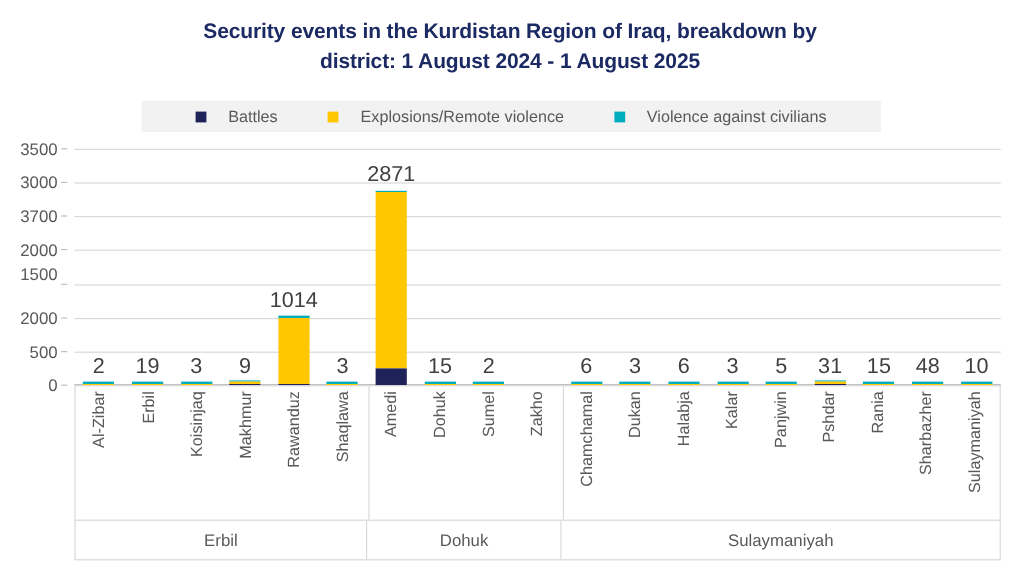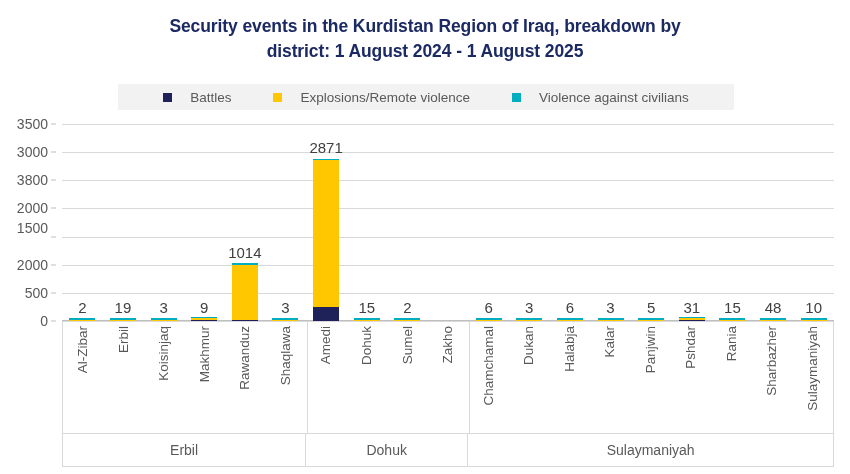--- a/index.html
+++ b/index.html
@@ -92,21 +92,21 @@
   .bar-stack {
     position: absolute; bottom: 0; left: 50%;
     transform: translateX(-50%);
     width: 26px;
     display: flex; flex-direction: column-reverse;
   }
   .seg { width: 100%; }
   .bar-value {
     position: absolute; left: 50%;
     transform: translateX(-50%);
-    font-size: 15px; color: #404040;
+    font-size: 18px; color: #404040;
     white-space: nowrap;
   }
 
   
   #cat-band {
     position: absolute;
     left: 62px; top: 321px;
     width: 772px; height: 112px;
     border: 1px solid #d9d9d9;
     border-bottom: none;
@@ -178,21 +178,21 @@
       <div class="y-tick-label" style="top: 197px;">0</div>
       <div class="y-tick-mark" style="top: 197px;"></div>
       <div class="y-tick-label" style="top: 168.857px;">500</div>
       <div class="y-tick-mark" style="top: 168.857px;"></div>
       <div class="y-tick-label" style="top: 140.714px;">2000</div>
       <div class="y-tick-mark" style="top: 140.714px;"></div>
       <div class="y-tick-label" style="top: 104px;">1500</div>
       <div class="y-tick-mark" style="top: 112.571px;"></div>
       <div class="y-tick-label" style="top: 84.4286px;">2000</div>
       <div class="y-tick-mark" style="top: 84.4286px;"></div>
-      <div class="y-tick-label" style="top: 56.2857px;">3800</div>
+      <div class="y-tick-label" style="top: 56.2857px;">3700</div>
       <div class="y-tick-mark" style="top: 56.2857px;"></div>
       <div class="y-tick-label" style="top: 28.1429px;">3000</div>
       <div class="y-tick-mark" style="top: 28.1429px;"></div>
       <div class="y-tick-label" style="top: 0px;">3500</div>
       <div class="y-tick-mark" style="top: 0px;"></div>
     </div>
 
   <div id="plot-area">
     <div id="axis-baseline"></div>
   <div class="gridline" style="top: 168.857px;"></div>

